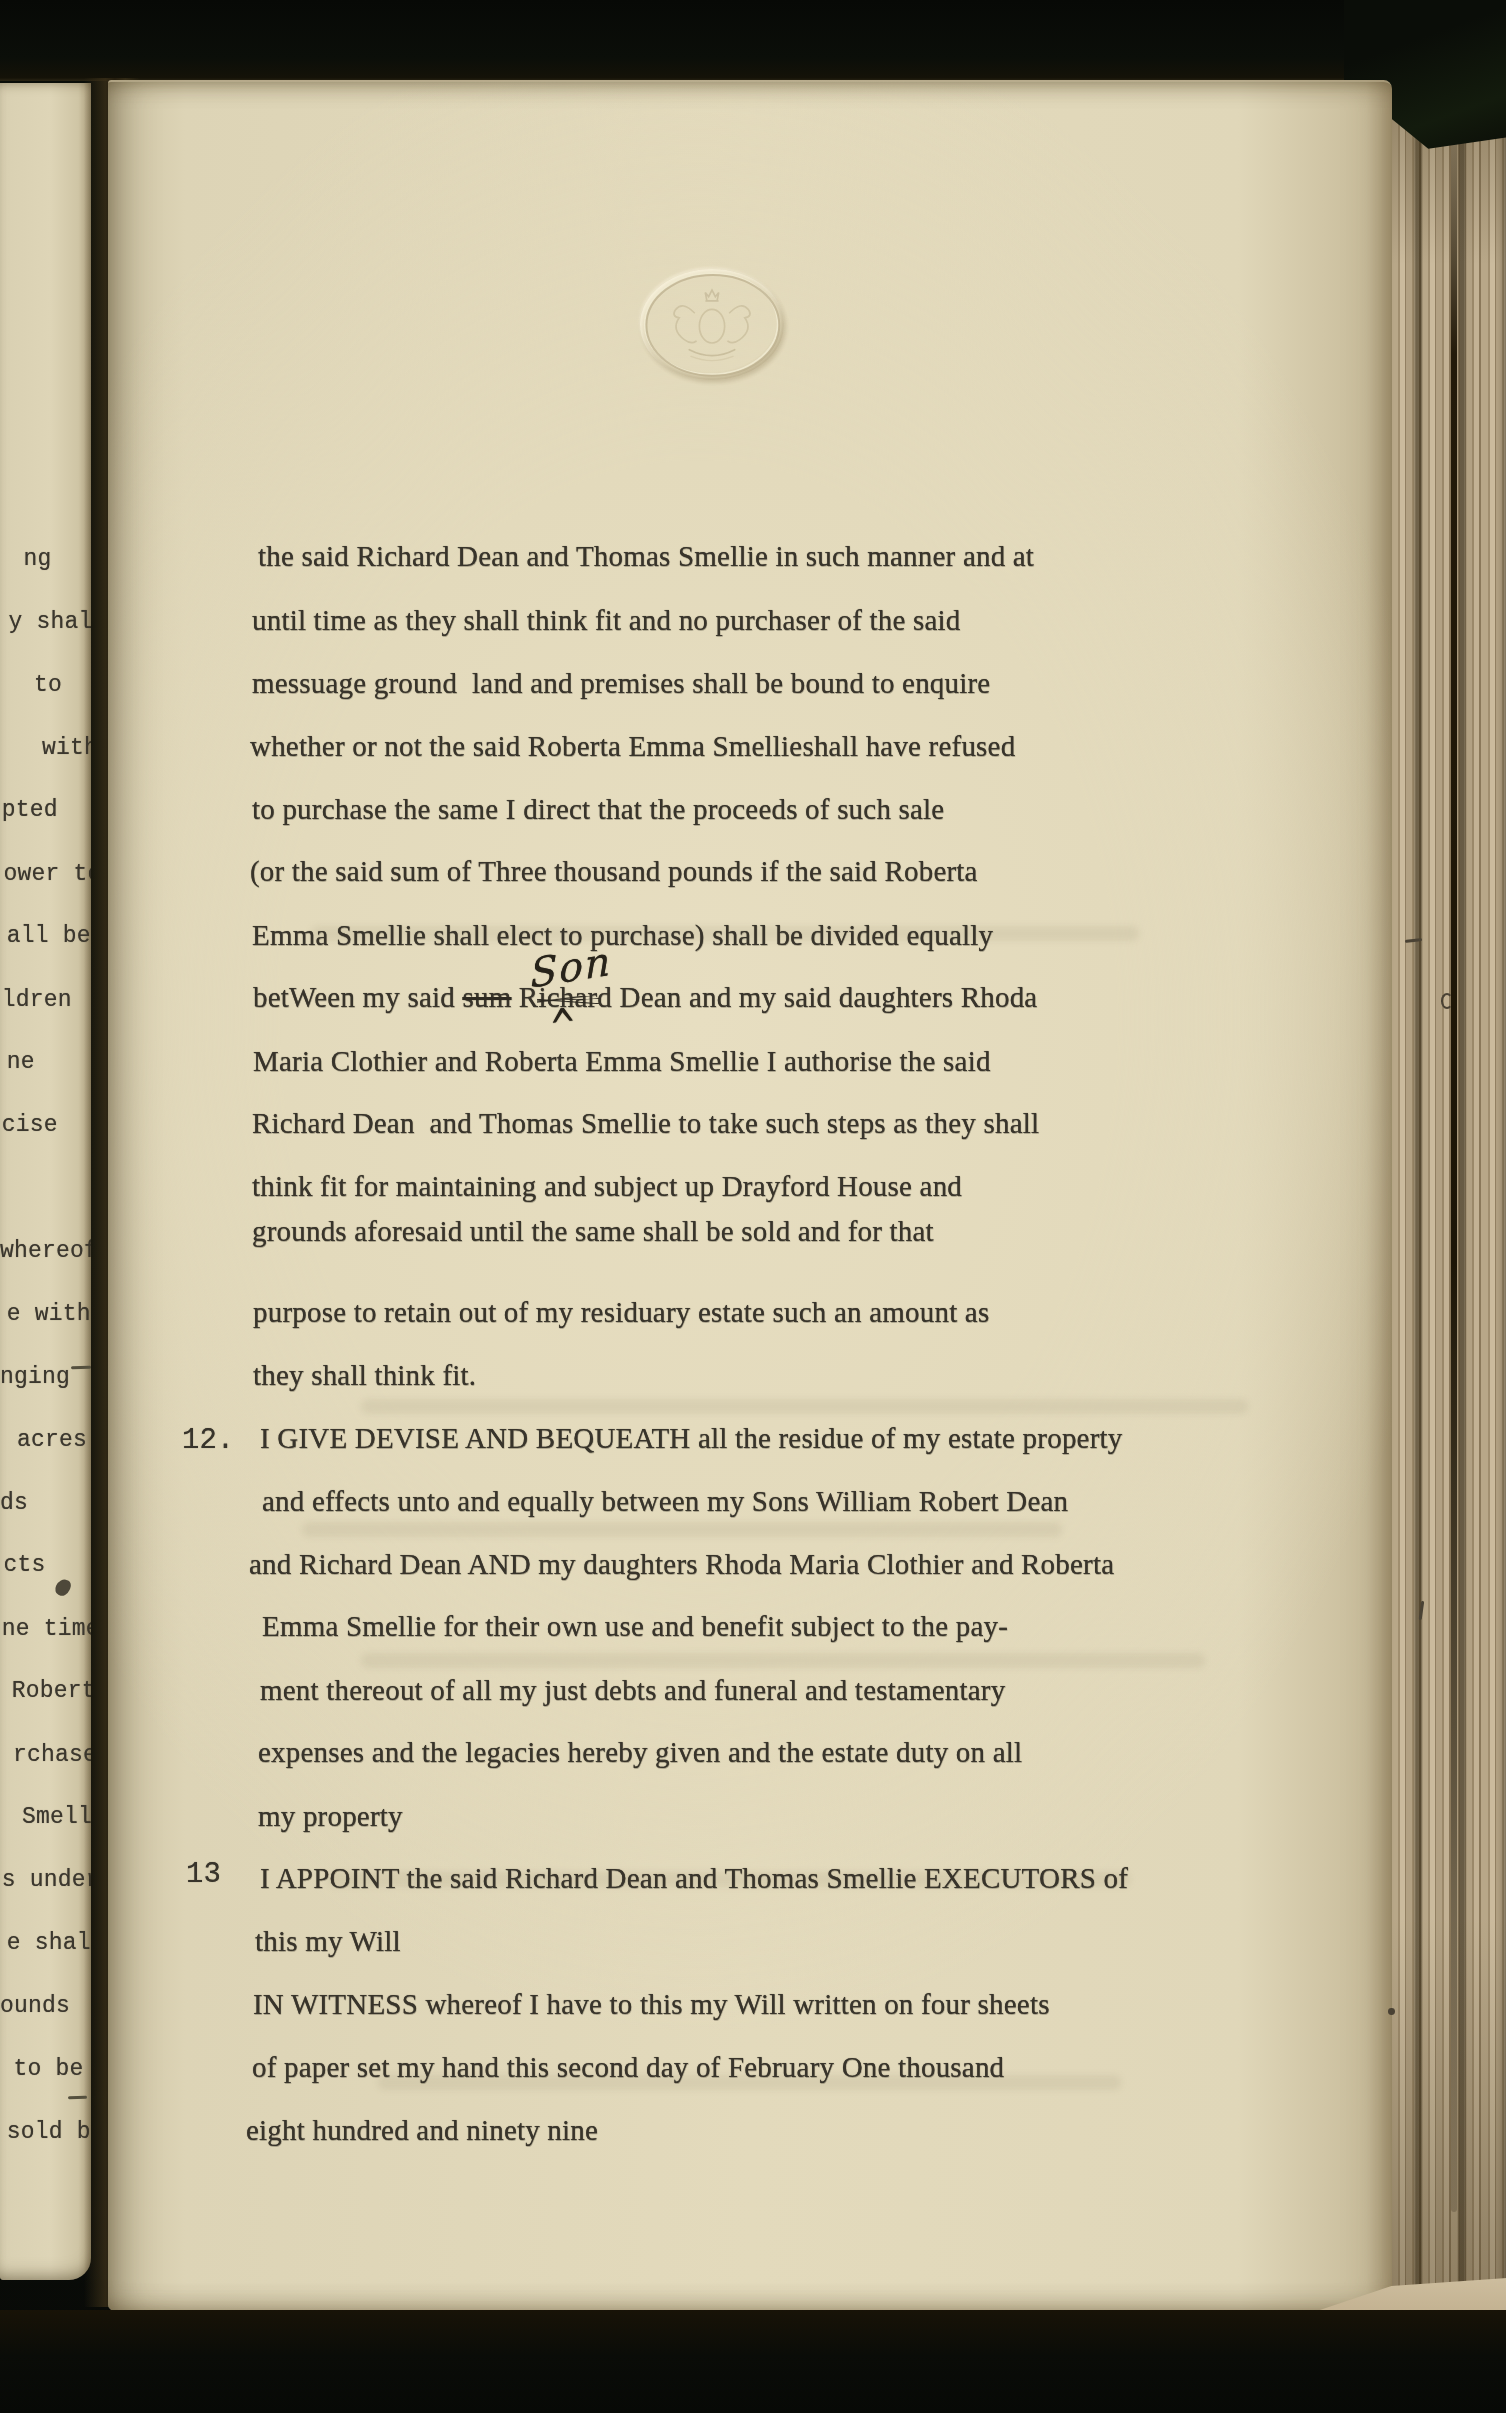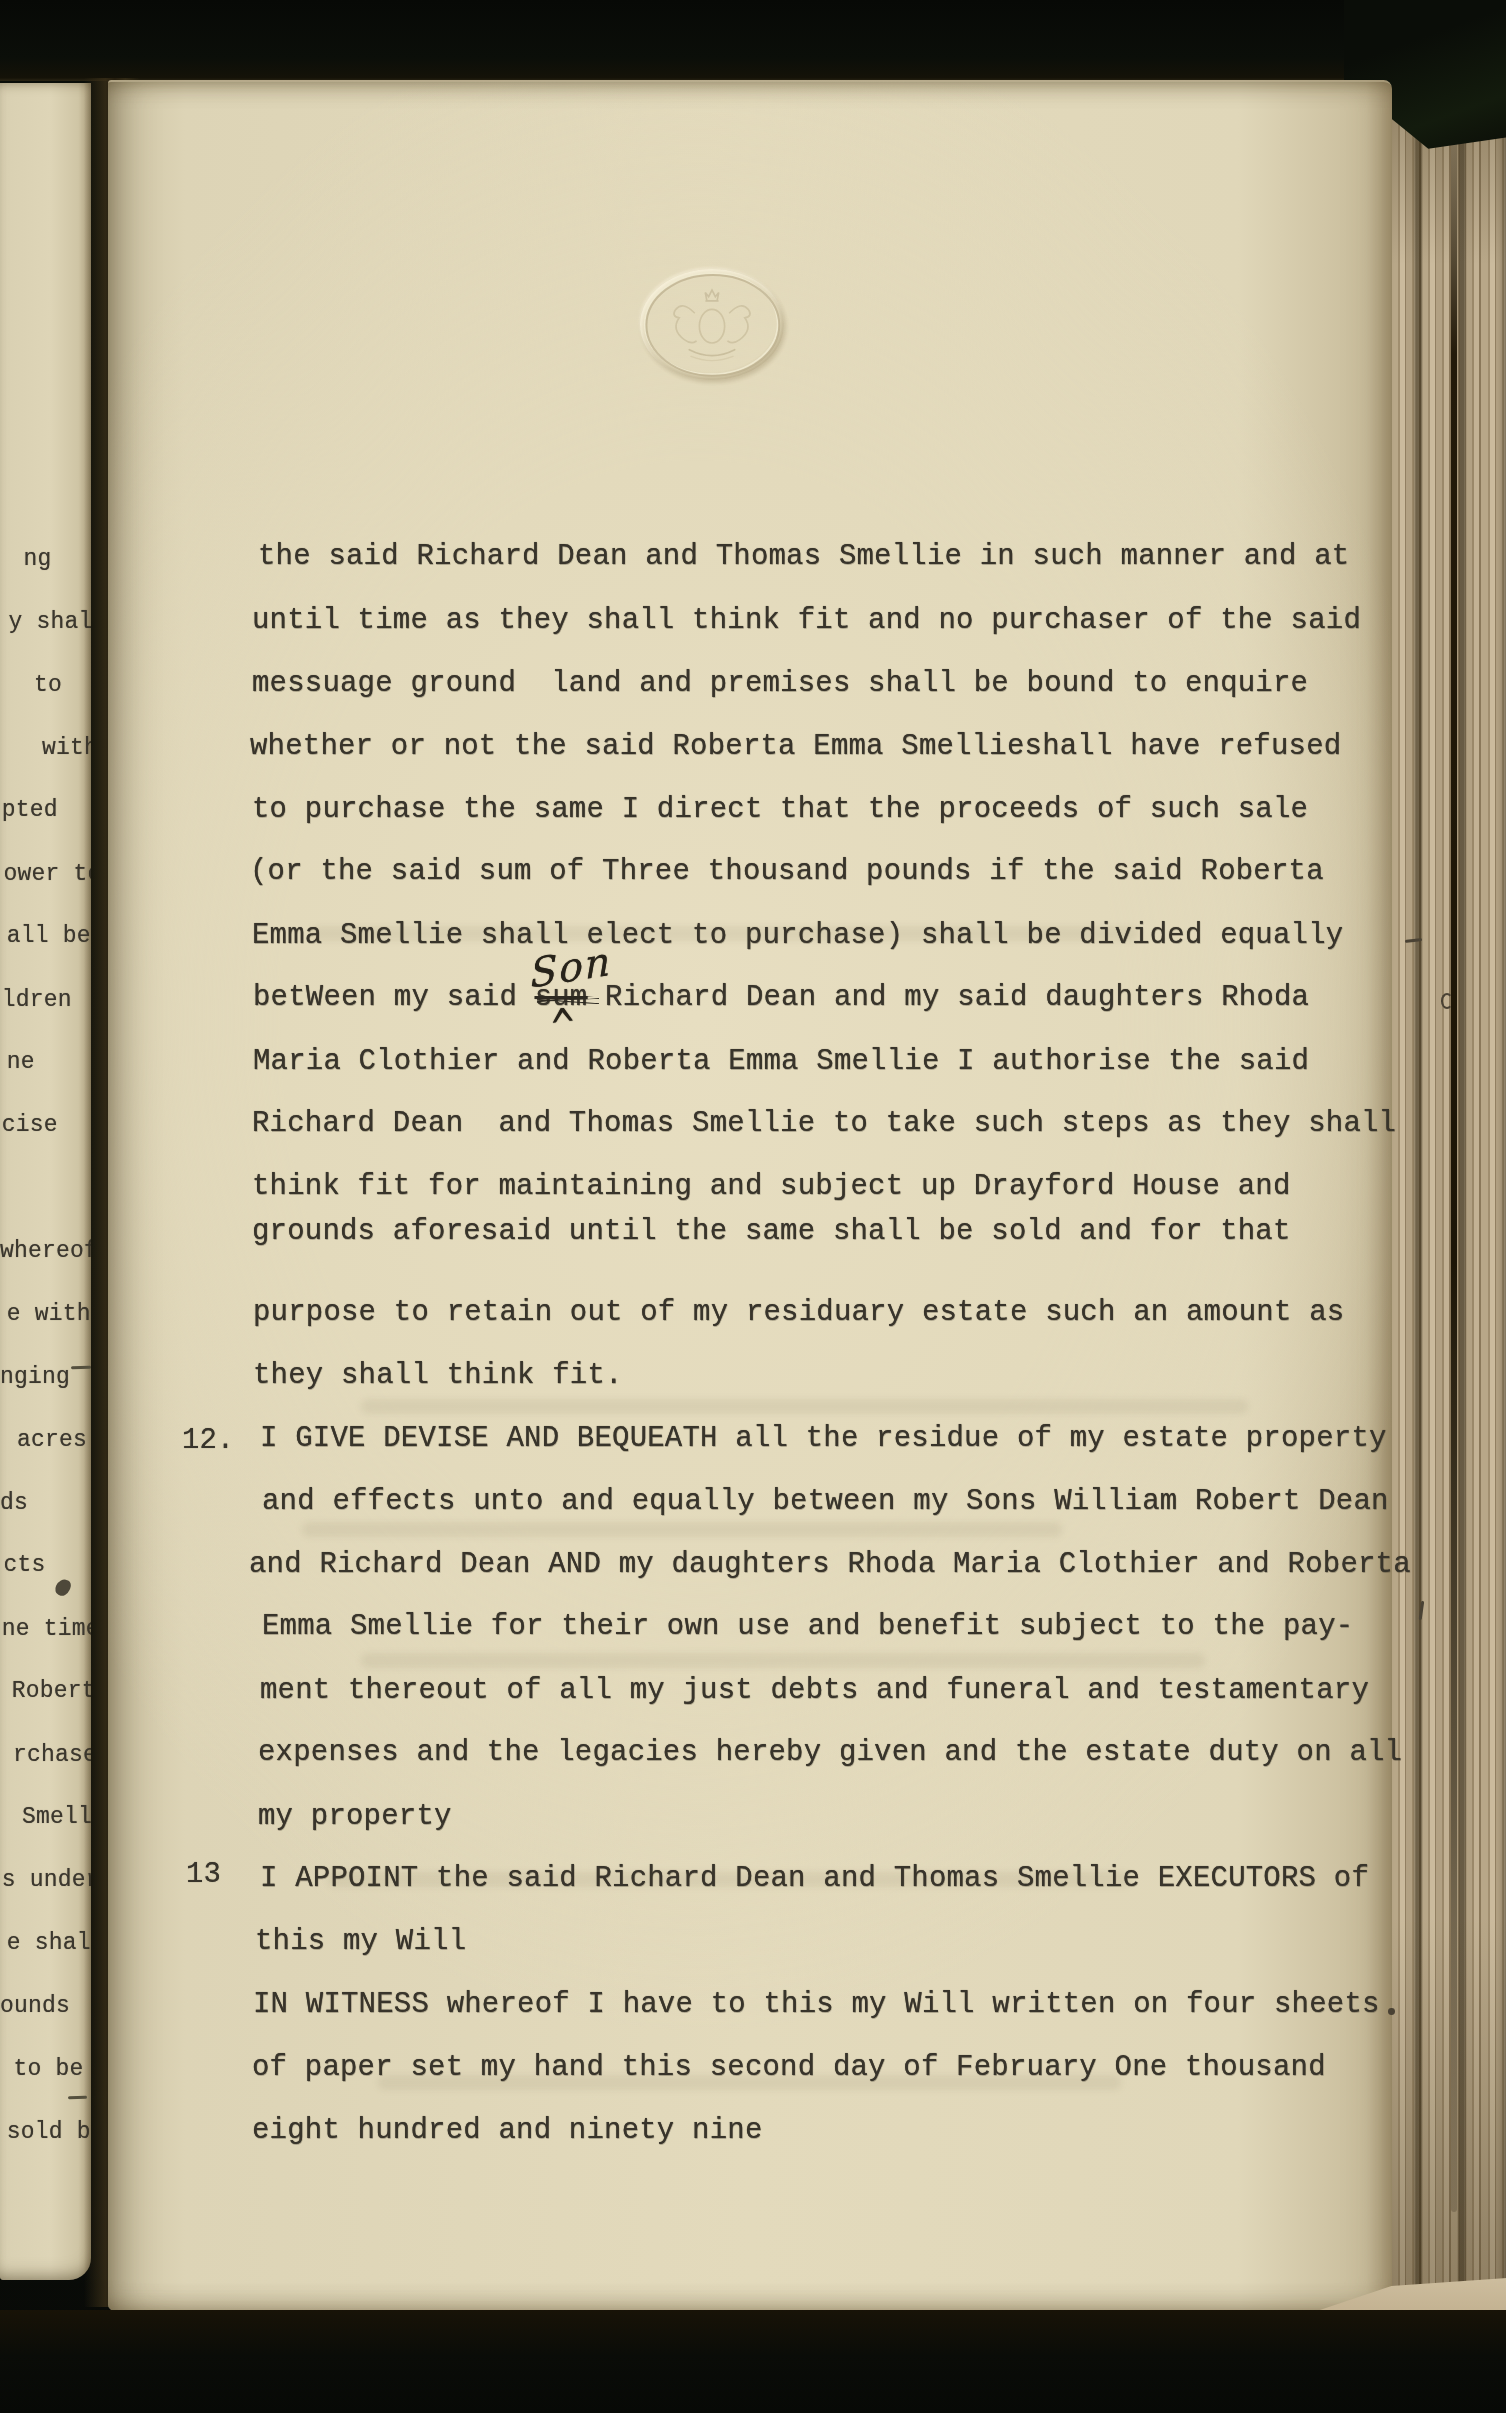--- a/index.html
+++ b/index.html
@@ -73,21 +73,21 @@
     background:linear-gradient(180deg,#181307 0%,#0a0c08 45%,#070906 100%);}
   
   .seal{position:absolute;left:532px;top:187px;width:144px;height:111px;border-radius:50%;
     box-shadow:inset 2.5px 3.4px 4.2px rgba(252,246,226,.85), inset -2.5px -3.4px 5px rgba(128,110,70,.4),
       1.7px 2.5px 4.2px rgba(120,102,62,.28), -0.8px -1.7px 2.5px rgba(250,244,224,.6);
     opacity:.9;}
   .seal svg{display:block;}
   
   .tline{
     position:absolute;left:258px;white-space:pre;font-size:29px;letter-spacing:0.2px;
-    color:#38342b;text-shadow:0 0 0.8px rgba(48,42,32,.8),0.5px 0.5px 0 rgba(48,42,32,.25);
+    color:#38342b;text-shadow:0 0 0.8px rgba(48,42,32,.8),0.5px 0.5px 0 rgba(48,42,32,.25);font-family:Liberation Serif, serif;
   }
   .clause-num{position:absolute;left:182px;white-space:pre;font-size:29px;color:#38342b;
     text-shadow:0 0 0.8px rgba(48,42,32,.8);}
   .struck{position:relative;text-decoration:line-through;text-decoration-thickness:2.5px;text-decoration-color:#2e2a22;}
   .scribble{position:absolute;left:537px;top:996px;width:62px;height:8.4px;pointer-events:none;
     background:
       linear-gradient(178deg,rgba(0,0,0,0) 42%,#2c2820 46%,rgba(0,0,0,0) 54%),
       linear-gradient(173deg,rgba(0,0,0,0) 30%,#2c2820 38%,rgba(0,0,0,0) 48%),
       linear-gradient(184deg,rgba(0,0,0,0) 55%,#2c2820 62%,rgba(0,0,0,0) 72%);}
   .handwrite{
@@ -189,21 +189,21 @@
 <div class="tline" style="top:1485px;left:262px">and effects unto and equally between my Sons William Robert Dean</div>
 <div class="tline" style="top:1548px;left:249px">and Richard Dean AND my daughters Rhoda Maria Clothier and Roberta</div>
 <div class="tline" style="top:1610px;left:262px">Emma Smellie for their own use and benefit subject to the pay-</div>
 <div class="tline" style="top:1674px;left:260px">ment thereout of all my just debts and funeral and testamentary</div>
 <div class="tline" style="top:1736px;left:258px">expenses and the legacies hereby given and the estate duty on all</div>
 <div class="tline" style="top:1800px;left:258px">my property</div>
 <div class="tline" style="top:1862px;left:260px">I APPOINT the said Richard Dean and Thomas Smellie EXECUTORS of</div>
 <div class="tline" style="top:1925px;left:255px">this my Will</div>
 <div class="tline" style="top:1988px;left:253px">IN WITNESS whereof I have to this my Will written on four sheets</div>
 <div class="tline" style="top:2051px;left:252px">of paper set my hand this second day of February One thousand</div>
-<div class="tline" style="top:2114px;left:252px">eight hundred and ninety nine</div>
+<div class="tline" style="top:2114px;left:246px">eight hundred and ninety nine</div>
 
 <div class="clause-num" style="top:1424px">12.</div>
 <div class="clause-num" style="top:1858px;left:186px">13</div>
 
 <div class="handwrite">Son</div>
 <div class="caret">^</div>
 <div class="scribble"></div>
 
 <div class="ink-mark" style="left:1405px;top:939px;width:17px;height:3.4px;transform:rotate(-6deg)"></div>
 <div class="ink-mark" style="left:1441px;top:993px;width:8.4px;height:11.8px;border-radius:50%;background:transparent;border:2.5px solid #4a4234;border-right-color:transparent"></div>

